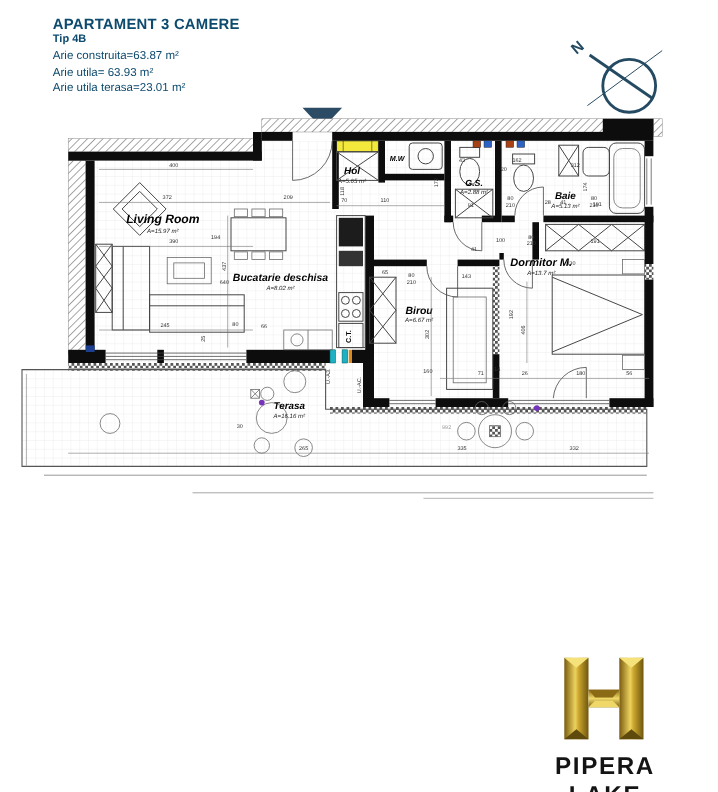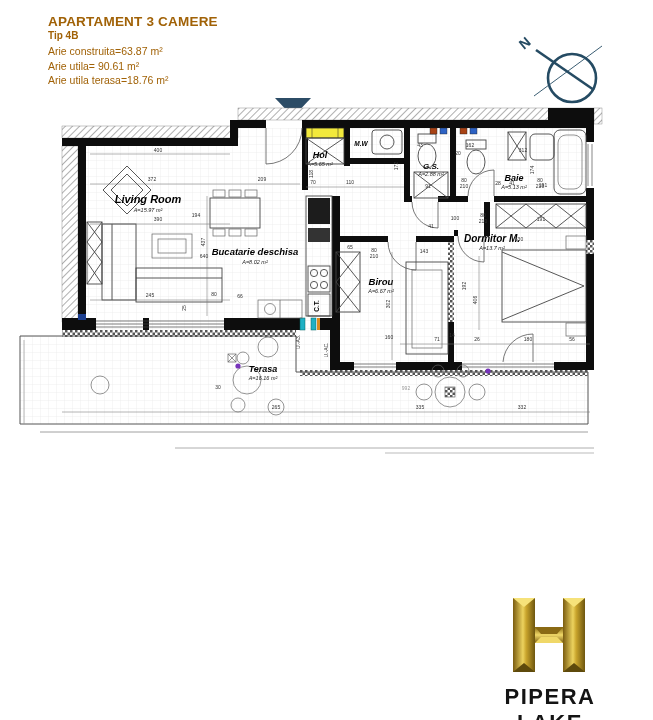--- a/index.html
+++ b/index.html
@@ -1,18 +1,18 @@
 <!DOCTYPE html>
 <html><head>
 <meta charset="utf-8">
 <style>
   html,body{margin:0;padding:0;background:#fff;}
   body{width:653px;height:720px;position:relative;overflow:hidden;
        font-family:"Liberation Sans", sans-serif;}
-  .header{position:absolute;left:48px;top:14px;color:#a16207;z-index:5;}
+  .header{position:absolute;left:48px;top:14px;color:#0c4a6e;z-index:5;}
   .header h1{font-size:13.5px;margin:0 0 1px 0;font-weight:bold;letter-spacing:.2px;}
   .header h2{font-size:10px;margin:0 0 3px 0;font-weight:bold;}
   .header .line{font-size:10.5px;line-height:14.5px;}
   svg{position:absolute;left:0;top:0;}
   .footer-brand{position:absolute;left:470px;top:684px;width:160px;text-align:center;
       font-size:22px;font-weight:bold;color:#141414;letter-spacing:1.5px;}
   .dim{font-size:5px;fill:#333;font-family:"Liberation Sans",sans-serif;}
   .dimg{font-size:5px;fill:#999;}
   .room{font-weight:bold;font-style:italic;fill:#000;font-family:"Liberation Sans",sans-serif;}
   .area{font-style:italic;font-size:5.5px;fill:#222;font-family:"Liberation Sans",sans-serif;}
@@ -22,22 +22,22 @@
   .arc{fill:none;stroke:#555;stroke-width:0.8;}
   .dimline{stroke:#777;stroke-width:0.55;}
 </style>
 </head>
 <body>
 
 <div class="header">
   <h1>APARTAMENT 3 CAMERE</h1>
   <h2>Tip 4B</h2>
   <div class="line">Arie construita=63.87 m²</div>
-  <div class="line">Arie utila= 90.61 m²</div>
-  <div class="line">Arie utila terasa=18.76 m²</div>
+  <div class="line">Arie utila= 63.93 m²</div>
+  <div class="line">Arie utila terasa=23.01 m²</div>
 </div>
 
 <svg width="653" height="720" viewBox="0 0 653 720">
   <defs>
     <pattern id="hatch" width="5" height="5" patternUnits="userSpaceOnUse" patternTransform="rotate(45)">
       <rect width="5" height="5" fill="#fff"></rect>
       <line x1="0" y1="0" x2="0" y2="5" stroke="#8c8c8c" stroke-width="1.4"></line>
     </pattern>
     <pattern id="checker" width="5" height="5" patternUnits="userSpaceOnUse">
       <rect width="5" height="5" fill="#fff"></rect>

